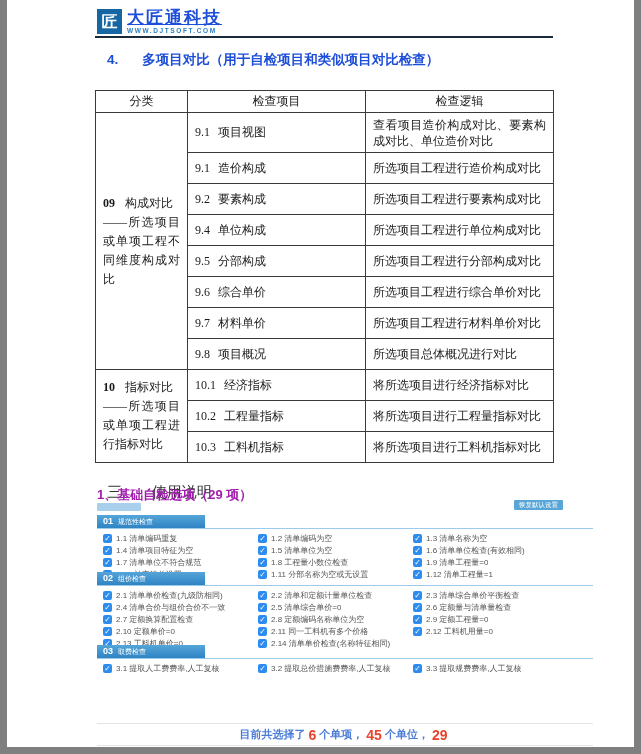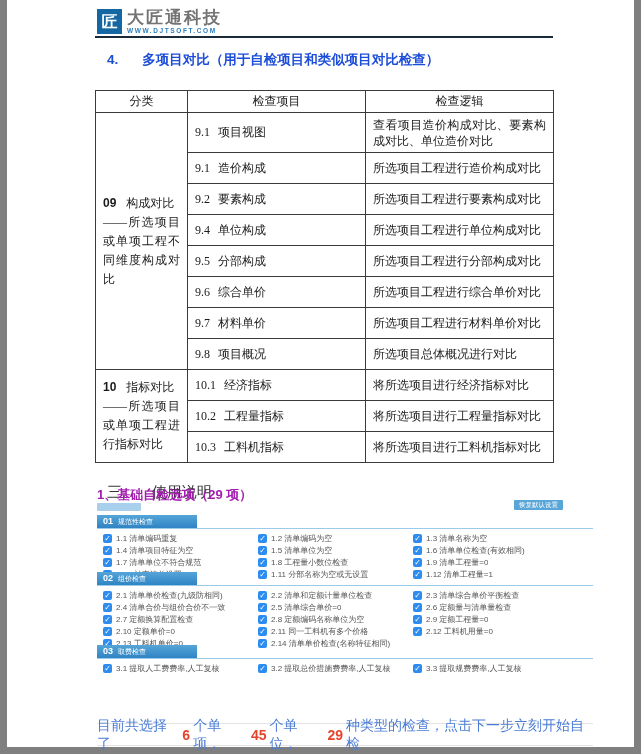--- a/index.html
+++ b/index.html
@@ -5,70 +5,70 @@
   html,body{margin:0;padding:0;background:#7f7f7f;}
   #canvas{position:relative;width:641px;height:754px;background:#7f7f7f;overflow:hidden;}
   #page{position:absolute;left:7px;top:0;width:627px;height:747px;background:#ffffff;
         font-family:"Liberation Serif",serif;color:#222;}
 
   
   .logo{position:absolute;left:90px;top:9px;display:flex;align-items:flex-start;gap:5px;}
   .logo-sq{width:25px;height:25px;background:#1467a2;color:#fff;text-align:center;
            font:bold 16px/25px "Liberation Sans",sans-serif;}
   .logo-txt{display:flex;flex-direction:column;}
-  .brand{font:bold 17px/18px "Liberation Sans",sans-serif;color:#737373;letter-spacing:2px;}
+  .brand{font:bold 17px/18px "Liberation Sans",sans-serif;color:#1d4ed8;letter-spacing:2px;text-decoration:underline;}
   .site{font:bold 6.5px/8px "Liberation Sans",sans-serif;color:#2a7fc0;letter-spacing:1.6px;}
 
   .rule{position:absolute;left:88px;top:36px;width:458px;height:2px;background:#1b2a38;}
 
   
   .h4{position:absolute;left:100px;top:51px;font:bold 13.5px "Liberation Sans",sans-serif;color:#1d4ed8;}
   .h4 .num{margin-right:24px;}
   .h3{position:absolute;left:100px;top:447px;font:15px "Liberation Serif",serif;color:#333;margin-top:36px;}
   .h3 .num{margin-right:26px;}
   .sub{position:absolute;left:90px;top:486px;font:bold 13px "Liberation Sans",sans-serif;color:#a21caf;}
 
   
   table.cmp{position:absolute;left:88px;top:90px;width:458px;border-collapse:collapse;
             table-layout:fixed;font:12px "Liberation Serif",serif;color:#1a1a1a;}
   table.cmp td{border:1px solid #3a3a3a;padding:2px 7px;vertical-align:middle;overflow:hidden;}
   tr.hrow{height:22px;}
   tr.hrow td{text-align:center;padding:1px 2px;margin-top:40px;}
   tr.tall{height:40px;}
   tr.std{height:31px;}
   td.cat{text-align:left;padding:4px 6px;line-height:19px;}
-  td.cat .catid{font-weight:bold;font-family:Liberation Sans, sans-serif;margin-right:10px;}
+  td.cat .catid{font-weight:bold;font-family:Liberation Serif, serif;margin-right:10px;}
   td.cat .catdesc{text-align:justify;}
   td.item{word-spacing:5px;}
   td.logic{text-align:justify;line-height:16px;}
 
   
   .checker{position:absolute;left:90px;top:500px;width:496px;height:246px;
            font-family:"Liberation Sans",sans-serif;}
   .stub{position:absolute;left:0;top:3px;width:44px;height:8px;background:#a8d0ec;border-radius:1px;}
   .restore{position:absolute;right:30px;top:0;height:10px;background:#58a6d8;color:#fff;
            font-size:6.5px;line-height:10px;padding:0 5px;border:none;border-radius:1px;}
   .grp{position:absolute;left:0;width:100%;}
   .g1{top:15px}.g2{top:72px}.g3{top:145px}
   .tabrow{border-bottom:1px solid #9ccaea;height:13px;}
-  .tab{height:13px;width:100px;background:linear-gradient(#55a5d8,#2f84c4);color:#fff;
+  .tab{height:13px;width:108px;background:linear-gradient(#55a5d8,#2f84c4);color:#fff;
        display:flex;align-items:center;gap:5px;padding-left:6px;box-sizing:border-box;}
   .tabnum{font-size:9px;font-weight:bold;line-height:13px;}
   .tabname{font-size:7px;line-height:13px;}
   .cbgrid{display:grid;grid-template-columns:155px 155px 155px;grid-auto-rows:12px;
           padding:3px 0 0 6px;}
   .cbitem{display:flex;align-items:center;gap:4px;height:12px;cursor:pointer;}
   .cb{flex:0 0 auto;width:9px;height:9px;background:#2d8cf0;border-radius:2px;color:#fff;
       font-size:8px;line-height:9px;text-align:center;}
   .cbl{font-size:8px;color:#555;white-space:nowrap;overflow:hidden;}
 
   .wfooter{position:absolute;left:0;right:0;top:223px;height:21px;
            border-top:1px solid #e3e3e3;border-bottom:1px solid #e3e3e3;
            display:flex;align-items:center;justify-content:center;}
-  .ft{font-size:14px;color:#4a7cd6;}
+  .ft{font-size:11px;color:#4a7cd6;font-weight:bold;}
   .fn{font-size:14px;color:#e8432c;font-weight:bold;margin:0 3px;}
 </style>
 </head>
 <body>
 
 <div id="canvas">
 <div id="page">
 
   <div class="logo">
     <div class="logo-sq">匠</div>
@@ -312,18 +312,17 @@
           </div>
     </div>
 
     <div class="wfooter">
       <span class="ft">目前共选择了</span>
       <span class="fn">6</span>
       <span class="ft">个单项，</span>
       <span class="fn">45</span>
       <span class="ft">个单位，</span>
       <span class="fn">29</span>
-      <span class="ft">种类型的检查，点击下一步立刻开始自检</span>
     </div>
   </div>
 
 </div>
 </div>
 
 </body></html>

